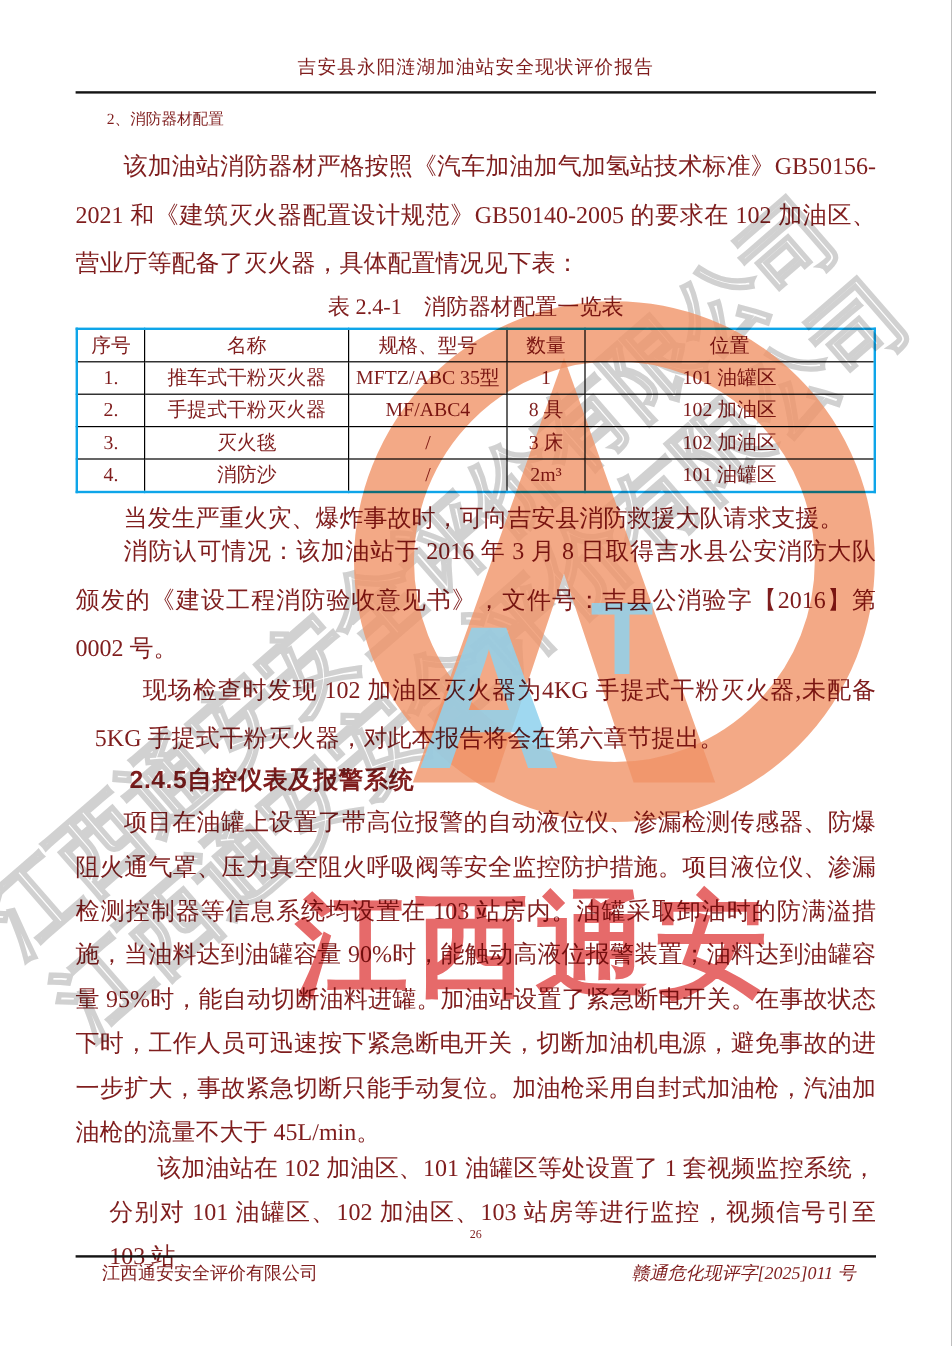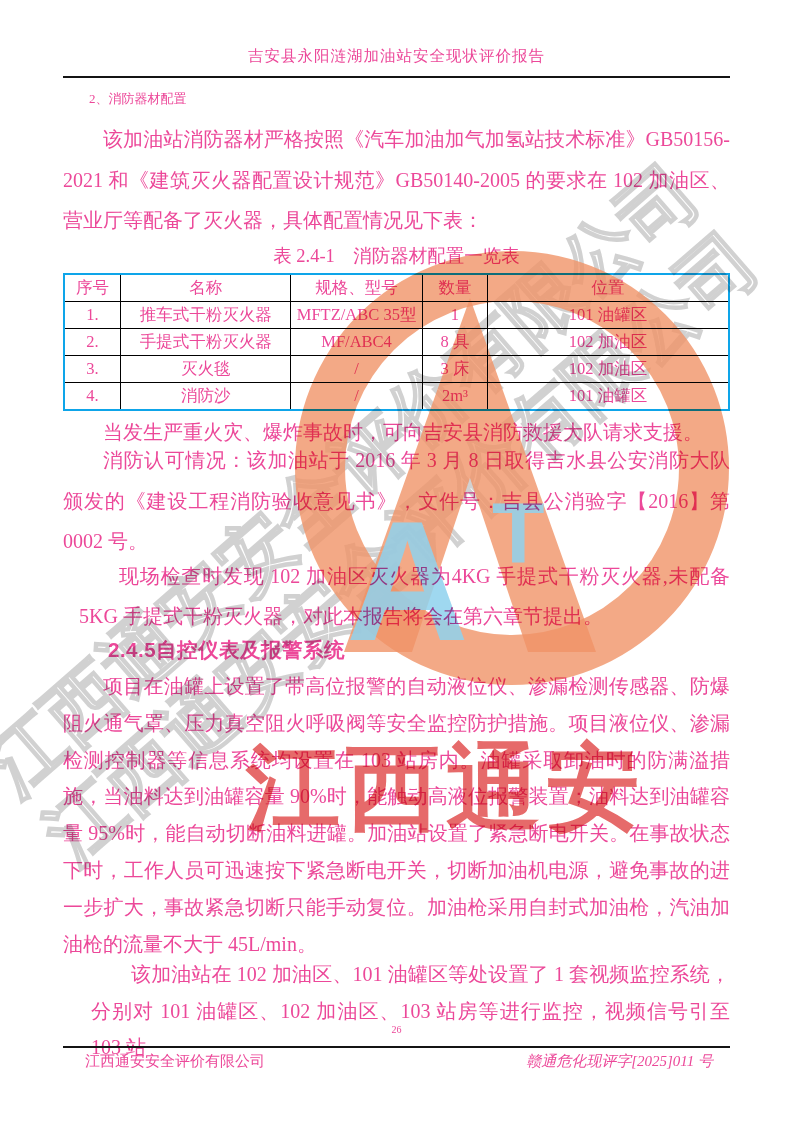--- a/index.html
+++ b/index.html
@@ -1,19 +1,19 @@
 <!DOCTYPE html>
 <html><head>
 <meta charset="utf-8">
 <style>
   html,body{margin:0;padding:0;background:#888;}
   .page{
     position:relative;width:793px;height:1122px;background:#ffffff;
     margin:0 auto;overflow:hidden;
-    font-family:"Liberation Serif","DejaVu Serif",serif;color:#ec4899;
+    font-family:"Liberation Serif","DejaVu Serif",serif;color:#7f1d1d;
   }
   .abs{position:absolute;left:63px;right:63px;}
   .header-title{top:46px;text-align:center;font-size:15.5px;letter-spacing:1px;}
   .header-rule{top:76px;height:2px;background:#141414;}
   .sec2{top:90px;font-size:13px;text-indent:2em;}
   .para{font-size:20px;text-align:justify;text-indent:2em;}
   .p1{top:119px;line-height:40.5px;}
   .caption{top:243px;text-align:center;font-size:18.5px;}
   .p2{top:412px;line-height:40px;}
   .p3{top:440px;line-height:40.5px;}

